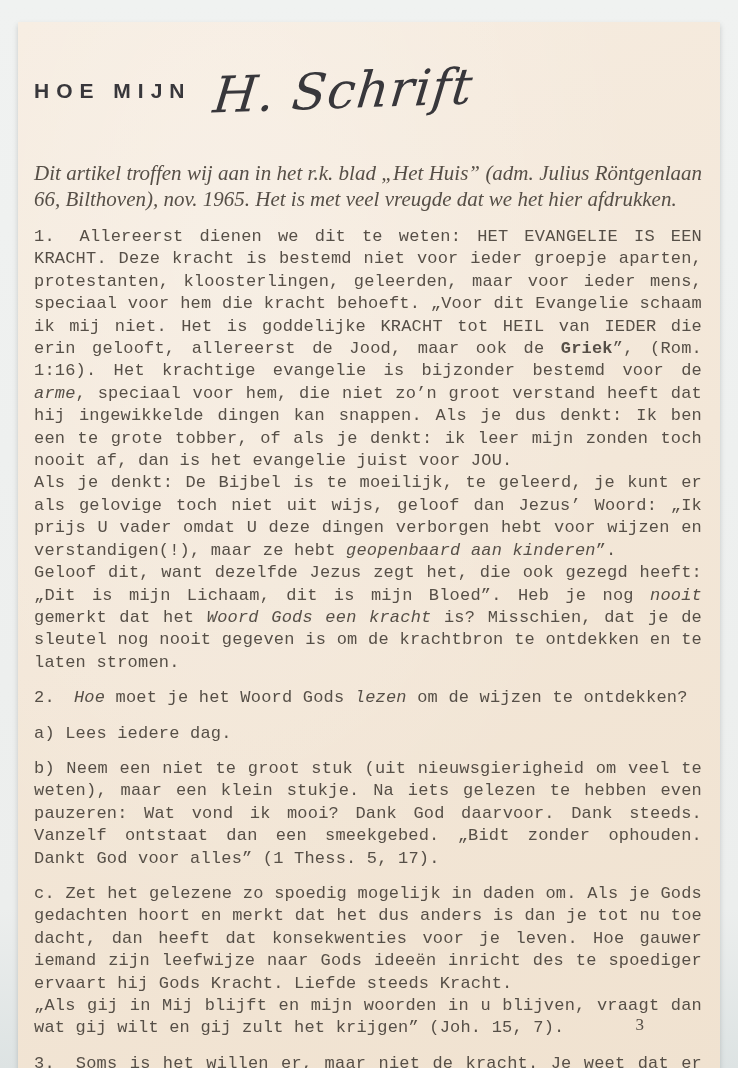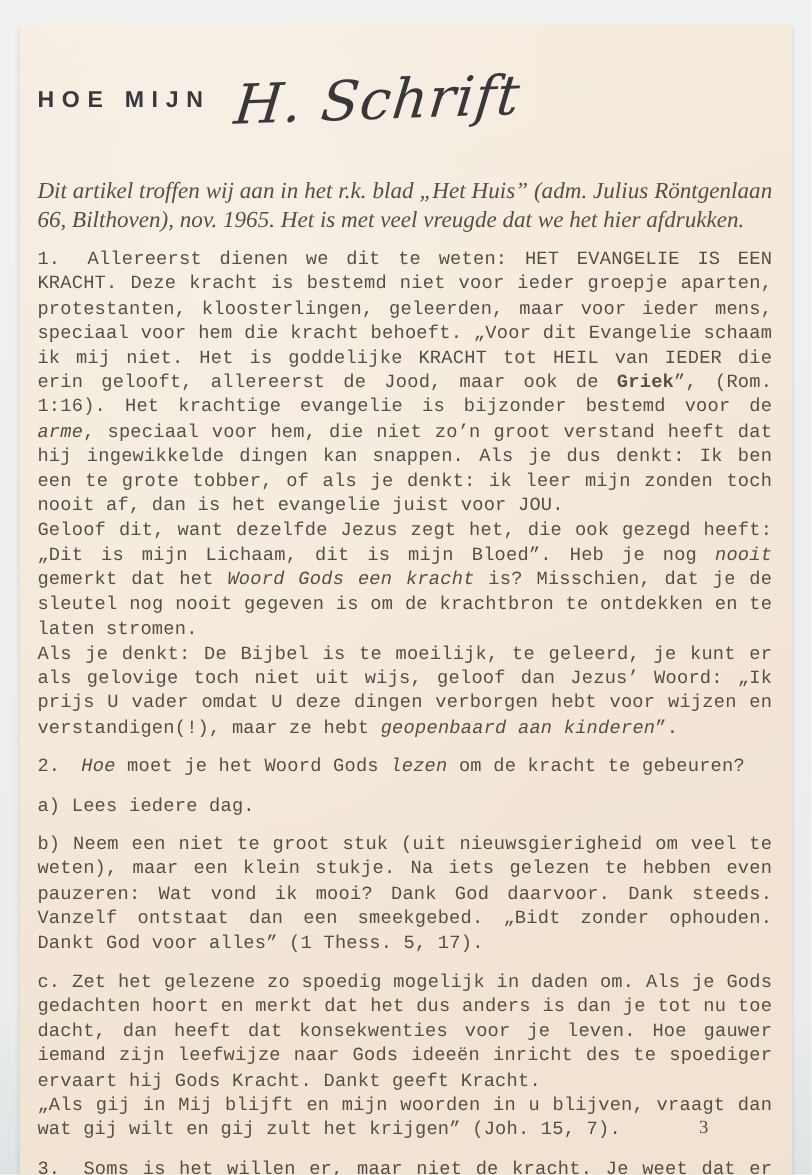--- a/index.html
+++ b/index.html
@@ -83,26 +83,26 @@
 
     <div class="title-row">
       <span class="title-caps">HOE MIJN</span>
       <span class="title-script">H. Schrift</span>
     </div>
 
     <div class="intro">Dit artikel troffen wij aan in het r.k. blad „Het Huis” (adm. Julius Röntgenlaan 66, Bilthoven), nov. 1965. Het is met veel vreugde dat we het hier afdrukken.</div>
 
     <div class="body-text">
         <p><span>1.  Allereerst dienen we dit te weten: HET EVANGELIE IS EEN KRACHT. Deze kracht is bestemd niet voor ieder groepje aparten, protestanten, kloosterlingen, geleerden, maar voor ieder mens, speciaal voor hem die kracht behoeft. „Voor dit Evangelie schaam ik mij niet. Het is goddelijke KRACHT tot HEIL van IEDER die erin gelooft, allereerst de Jood, maar ook de </span><span class="b">Griek</span><span>”, (Rom. 1:16). Het krachtige evangelie is bijzonder bestemd voor de </span><span class="i">arme</span><span>, speciaal voor hem, die niet zo’n groot verstand heeft dat hij ingewikkelde dingen kan snappen. Als je dus denkt: Ik ben een te grote tobber, of als je denkt: ik leer mijn zonden toch nooit af, dan is het evangelie juist voor JOU.</span></p>
+        <p><span>Als je denkt: De Bijbel is te moeilijk, te geleerd, je kunt er als gelovige toch niet uit wijs, geloof dan Jezus’ Woord: „Ik prijs U vader omdat U deze dingen verborgen hebt voor wijzen en verstandigen(!), maar ze hebt </span><span class="i">geopenbaard aan kinderen</span><span>”.</span></p>
         <p><span>Geloof dit, want dezelfde Jezus zegt het, die ook gezegd heeft: „Dit is mijn Lichaam, dit is mijn Bloed”. Heb je nog </span><span class="i">nooit</span><span> gemerkt dat het </span><span class="i">Woord Gods een kracht</span><span> is? Misschien, dat je de sleutel nog nooit gegeven is om de krachtbron te ontdekken en te laten stromen.</span></p>
-        <p><span>Als je denkt: De Bijbel is te moeilijk, te geleerd, je kunt er als gelovige toch niet uit wijs, geloof dan Jezus’ Woord: „Ik prijs U vader omdat U deze dingen verborgen hebt voor wijzen en verstandigen(!), maar ze hebt </span><span class="i">geopenbaard aan kinderen</span><span>”.</span></p>
-        <p class="gap"><span>2.  </span><span class="i">Hoe</span><span> moet je het Woord Gods </span><span class="i">lezen</span><span> om de kracht te gebeuren?</span></p>
+        <p class="gap"><span>2.  </span><span class="i">Hoe</span><span> moet je het Woord Gods </span><span class="i">lezen</span><span> om de wijzen te ontdekken?</span></p>
         <p class="gap"><span>a) Lees iedere dag.</span></p>
         <p class="gap"><span>b) Neem een niet te groot stuk (uit nieuwsgierigheid om veel te weten), maar een klein stukje. Na iets gelezen te hebben even pauzeren: Wat vond ik mooi? Dank God daarvoor. Dank steeds. Vanzelf ontstaat dan een smeekgebed. „Bidt zonder ophouden. Dankt God voor alles” (1 Thess. 5, 17).</span></p>
-        <p class="gap"><span>c. Zet het gelezene zo spoedig mogelijk in daden om. Als je Gods gedachten hoort en merkt dat het dus anders is dan je tot nu toe dacht, dan heeft dat konsekwenties voor je leven. Hoe gauwer iemand zijn leefwijze naar Gods ideeën inricht des te spoediger ervaart hij Gods Kracht. Dankt geeft Kracht.</span></p>
+        <p class="gap"><span>c. Zet het gelezene zo spoedig mogelijk in daden om. Als je Gods gedachten hoort en merkt dat het dus anders is dan je tot nu toe dacht, dan heeft dat konsekwenties voor je leven. Hoe gauwer iemand zijn leefwijze naar Gods ideeën inricht des te spoediger ervaart hij Gods Kracht. Liefde steeds Kracht.</span></p>
         <p><span>„Als gij in Mij blijft en mijn woorden in u blijven, vraagt dan wat gij wilt en gij zult het krijgen” (Joh. 15, 7).</span></p>
         <p class="gap"><span>3.  Soms is het willen er, maar niet de kracht. Je weet dat er iets moet gebeuren, maar je kunt er niet toe komen. Houd dan drie dingen vast:</span></p>
       </div>
 
     <div class="folio">3</div>
 
   </div>
 </div>
 
 </body></html>

